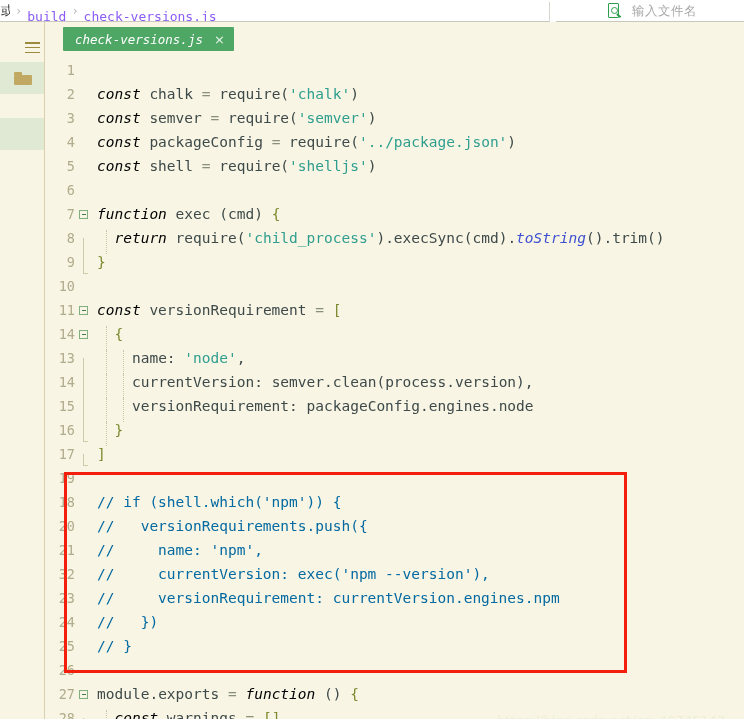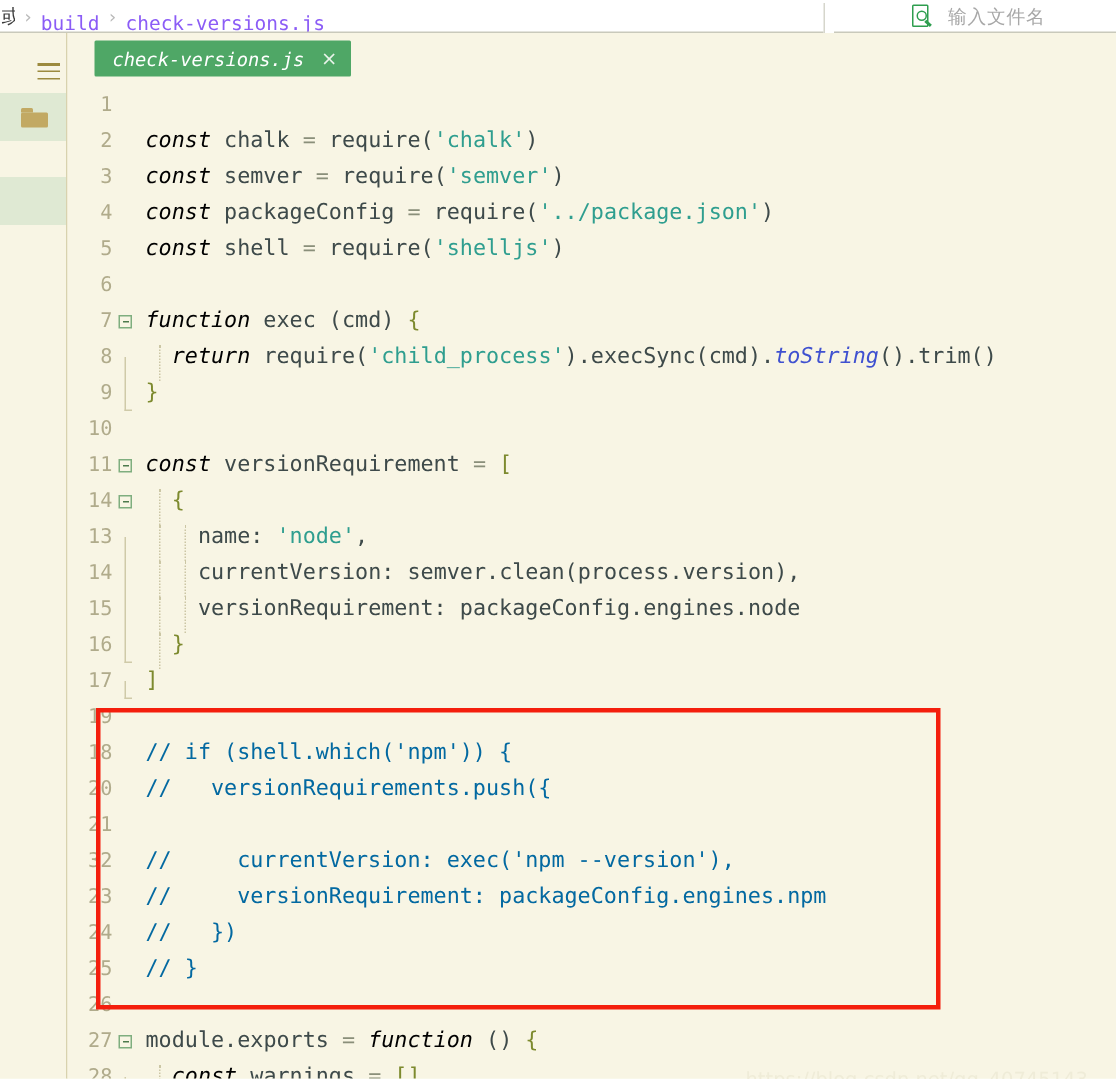--- a/index.html
+++ b/index.html
@@ -386,23 +386,23 @@
       <div class="code-line"><div class="gutter">11</div><div class="foldcol"><span class="fold-box"></span></div><div class="codetext"><span class="tok-kw">const</span><span class="tok-plain"> </span><span class="tok-plain">versionRequirement</span><span class="tok-plain"> </span><span class="tok-op">=</span><span class="tok-plain"> </span><span class="tok-brace">[</span></div></div>
       <div class="code-line"><div class="gutter">14</div><div class="foldcol"><span class="fold-box"></span></div><div class="codetext"><span class="iguide" style="left:14.7px"></span><span class="tok-plain"> </span><span class="tok-plain"> </span><span class="tok-brace">{</span></div></div>
       <div class="code-line"><div class="gutter">13</div><div class="foldcol"><span class="fold-line"></span></div><div class="codetext"><span class="iguide" style="left:14.7px"></span><span class="iguide" style="left:32.099999999999994px"></span><span class="tok-plain"> </span><span class="tok-plain"> </span><span class="tok-plain"> </span><span class="tok-plain"> </span><span class="tok-plain">name</span><span class="tok-plain">:</span><span class="tok-plain"> </span><span class="tok-str">'node'</span><span class="tok-plain">,</span></div></div>
       <div class="code-line"><div class="gutter">14</div><div class="foldcol"><span class="fold-line"></span></div><div class="codetext"><span class="iguide" style="left:14.7px"></span><span class="iguide" style="left:32.099999999999994px"></span><span class="tok-plain"> </span><span class="tok-plain"> </span><span class="tok-plain"> </span><span class="tok-plain"> </span><span class="tok-plain">currentVersion</span><span class="tok-plain">:</span><span class="tok-plain"> </span><span class="tok-plain">semver</span><span class="tok-plain">.</span><span class="tok-plain">clean</span><span class="tok-plain">(</span><span class="tok-plain">process</span><span class="tok-plain">.</span><span class="tok-plain">version</span><span class="tok-plain">)</span><span class="tok-plain">,</span></div></div>
       <div class="code-line"><div class="gutter">15</div><div class="foldcol"><span class="fold-line"></span></div><div class="codetext"><span class="iguide" style="left:14.7px"></span><span class="iguide" style="left:32.099999999999994px"></span><span class="tok-plain"> </span><span class="tok-plain"> </span><span class="tok-plain"> </span><span class="tok-plain"> </span><span class="tok-plain">versionRequirement</span><span class="tok-plain">:</span><span class="tok-plain"> </span><span class="tok-plain">packageConfig</span><span class="tok-plain">.</span><span class="tok-plain">engines</span><span class="tok-plain">.</span><span class="tok-plain">node</span></div></div>
       <div class="code-line"><div class="gutter">16</div><div class="foldcol"><span class="fold-end"></span></div><div class="codetext"><span class="iguide" style="left:14.7px"></span><span class="tok-plain"> </span><span class="tok-plain"> </span><span class="tok-brace">}</span></div></div>
       <div class="code-line"><div class="gutter">17</div><div class="foldcol"><span class="fold-end"></span></div><div class="codetext"><span class="tok-brace">]</span></div></div>
       <div class="code-line"><div class="gutter">19</div><div class="foldcol"></div><div class="codetext"></div></div>
       <div class="code-line"><div class="gutter">18</div><div class="foldcol"></div><div class="codetext"><span class="tok-cmt">// if (shell.which('npm')) {</span></div></div>
       <div class="code-line"><div class="gutter">20</div><div class="foldcol"></div><div class="codetext"><span class="tok-cmt">//   versionRequirements.push({</span></div></div>
-      <div class="code-line"><div class="gutter">21</div><div class="foldcol"></div></div>
+      <div class="code-line"><div class="gutter">21</div><div class="foldcol"></div><div class="codetext"><span class="tok-cmt">//     name: 'npm',</span></div></div>
       <div class="code-line"><div class="gutter">32</div><div class="foldcol"></div><div class="codetext"><span class="tok-cmt">//     currentVersion: exec('npm --version'),</span></div></div>
-      <div class="code-line"><div class="gutter">23</div><div class="foldcol"></div><div class="codetext"><span class="tok-cmt">//     versionRequirement: packageConfig.engines.npm</span></div></div>
+      <div class="code-line"><div class="gutter">23</div><div class="foldcol"></div><div class="codetext"><span class="tok-cmt">//     versionRequirement: currentVersion.engines.npm</span></div></div>
       <div class="code-line"><div class="gutter">24</div><div class="foldcol"></div><div class="codetext"><span class="tok-cmt">//   })</span></div></div>
       <div class="code-line"><div class="gutter">25</div><div class="foldcol"></div><div class="codetext"><span class="tok-cmt">// }</span></div></div>
       <div class="code-line"><div class="gutter">26</div><div class="foldcol"></div><div class="codetext"></div></div>
       <div class="code-line"><div class="gutter">27</div><div class="foldcol"><span class="fold-box"></span></div><div class="codetext"><span class="tok-plain">module</span><span class="tok-plain">.</span><span class="tok-plain">exports</span><span class="tok-plain"> </span><span class="tok-op">=</span><span class="tok-plain"> </span><span class="tok-kw">function</span><span class="tok-plain"> </span><span class="tok-plain">(</span><span class="tok-plain">)</span><span class="tok-plain"> </span><span class="tok-brace">{</span></div></div>
       <div class="code-line"><div class="gutter">28</div><div class="foldcol"><span class="fold-line"></span></div><div class="codetext"><span class="iguide" style="left:14.7px"></span><span class="tok-plain"> </span><span class="tok-plain"> </span><span class="tok-kw">const</span><span class="tok-plain"> </span><span class="tok-plain">warnings</span><span class="tok-plain"> </span><span class="tok-op">=</span><span class="tok-plain"> </span><span class="tok-brace">[</span><span class="tok-brace">]</span></div></div>
     </div>
 
   <div class="red-box"></div>
 
   <div class="watermark">https://blog.csdn.net/qq_40745143</div>

